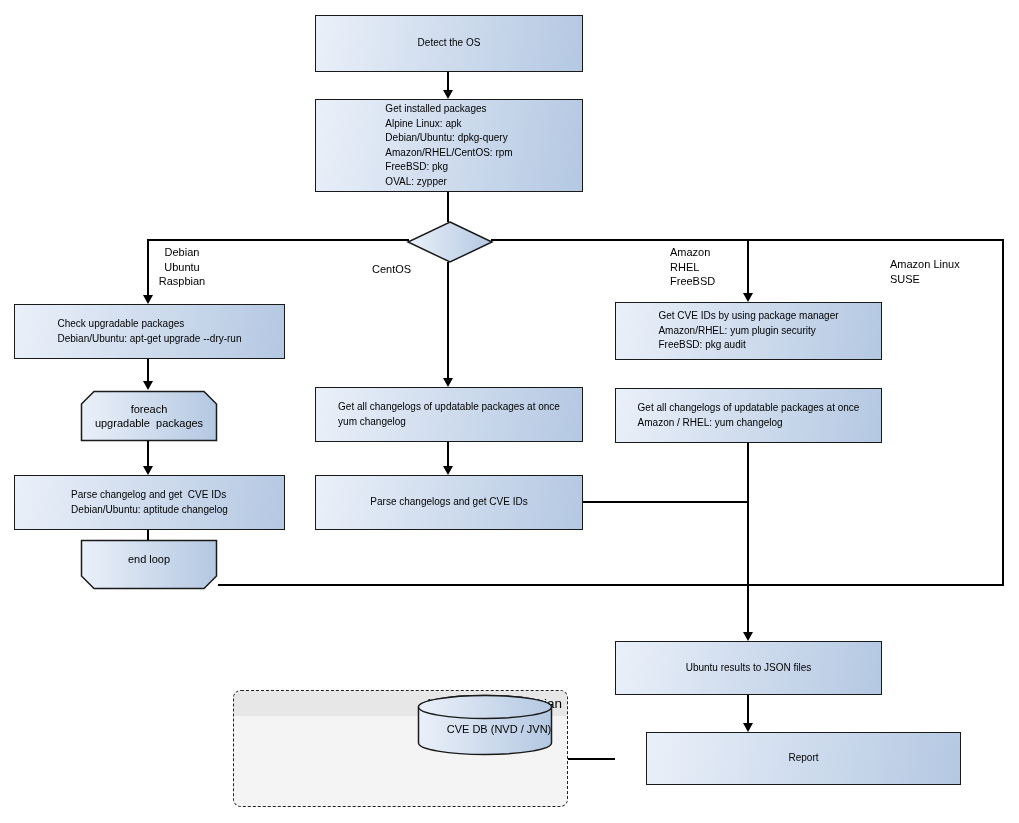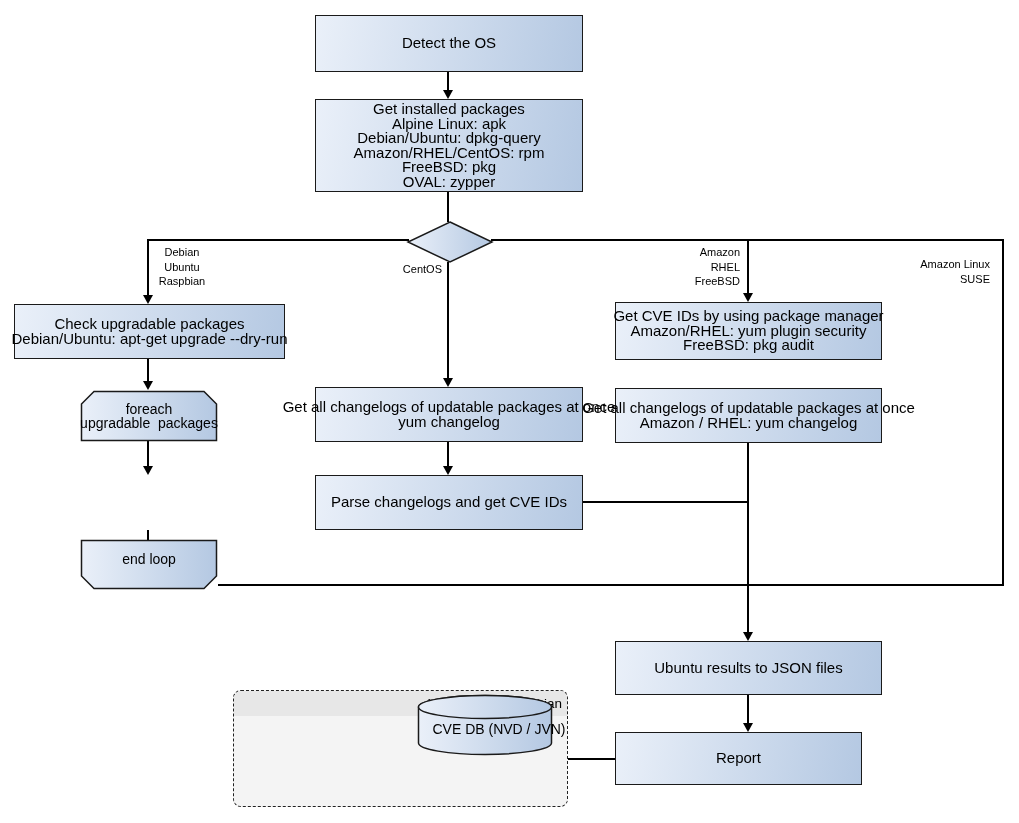--- a/index.html
+++ b/index.html
@@ -10,39 +10,39 @@
   #canvas{
     position:relative; width:1019px; height:823px; background:#fff;
     font-family:"Liberation Sans", sans-serif; color:var(--text); overflow:hidden;
   }
   .box{
     position:absolute; box-sizing:border-box;
     border:1.5px solid var(--border);
     background:linear-gradient(100deg, var(--fillL) 0%, var(--fillR) 100%);
     display:flex; align-items:center; justify-content:center;
   }
-  .box-label{font-size:15px; line-height:14.5px; text-align:center; white-space:pre;}
+  .box-label{font-size:10px; line-height:14.5px; white-space:pre;}
   .shape{position:absolute;}
   .shape svg{display:block; overflow:visible;}
   .shape .shape-label{
     position:absolute; left:0; top:0; right:0; bottom:0;
     display:flex; align-items:center; justify-content:center;
-    font-size:14px; line-height:14.5px; text-align:center; white-space:pre;
+    font-size:11px; line-height:14.5px; text-align:center; white-space:pre;
   }
   .cyl-label{align-items:flex-start !important; padding-top:28px;}
   .node-fill{fill:url(#nodeGrad); stroke:var(--border); stroke-width:1.5;}
   .hline{position:absolute; height:1.5px; background:var(--line);}
   .vline{position:absolute; width:1.5px; background:var(--line);}
   .arrow{
     position:absolute; width:0; height:0;
     border-left:5px solid transparent; border-right:5px solid transparent;
     border-top:9px solid var(--line);
   }
   .blabel{position:absolute; font-size:11px; line-height:14.5px; white-space:pre;}
-  .ta-r{text-align:right;} .ta-c{text-align:center;}
+  .ta-r{} .ta-c{text-align:center;}
   .group{
     position:absolute; left:233px; top:690px; width:335px; height:117px;
     box-sizing:border-box; border:1.5px dashed #222; border-radius:8px;
     background:var(--groupBody); overflow:hidden;
   }
   .group-header{
     height:25px; background:var(--groupHead);
     display:flex; align-items:center; justify-content:flex-end;
     padding-right:5px; font-size:13.5px;
   }
@@ -124,20 +124,24 @@
 Amazon/RHEL/CentOS: rpm
 FreeBSD: pkg
 OVAL: zypper</div>
   </div>
 
   <div class="box" style="left:14px;top:304px;width:271px;height:55px">
     <div class="box-label">Check upgradable packages
 Debian/Ubuntu: apt-get upgrade --dry-run</div>
   </div>
 
+  <div class="box" style="left:14px;top:475px;width:271px;height:55px">
+    <div class="box-label">Parse changelog and get  CVE IDs
+Debian/Ubuntu: aptitude changelog</div>
+  </div>
 
   <div class="box" style="left:315px;top:387px;width:268px;height:55px">
     <div class="box-label">Get all changelogs of updatable packages at once
 yum changelog</div>
   </div>
 
   <div class="box" style="left:615px;top:302px;width:267px;height:58px">
     <div class="box-label">Get CVE IDs by using package manager
 Amazon/RHEL: yum plugin security
 FreeBSD: pkg audit</div>
@@ -149,21 +153,21 @@
 
   <div class="box" style="left:615px;top:388px;width:267px;height:55px">
     <div class="box-label">Get all changelogs of updatable packages at once
 Amazon / RHEL: yum changelog</div>
   </div>
 
   <div class="box" style="left:615px;top:641px;width:267px;height:54px">
     <div class="box-label">Ubuntu results to JSON files</div>
   </div>
 
-  <div class="box" style="left:615px;top:732px;width:247px;height:53px">
+  <div class="box" style="left:646px;top:732px;width:315px;height:53px">
     <div class="box-label">Report</div>
   </div>
 
   <div class="shape" style="left:406px;top:220px;width:88px;height:44px">
     <svg width="88" height="44">
       <polygon class="node-fill" points="44,2 86,22 44,42 2,22"></polygon>
     </svg>
   </div>
 
   <div class="shape" style="left:80px;top:390px;width:138px;height:52px">

